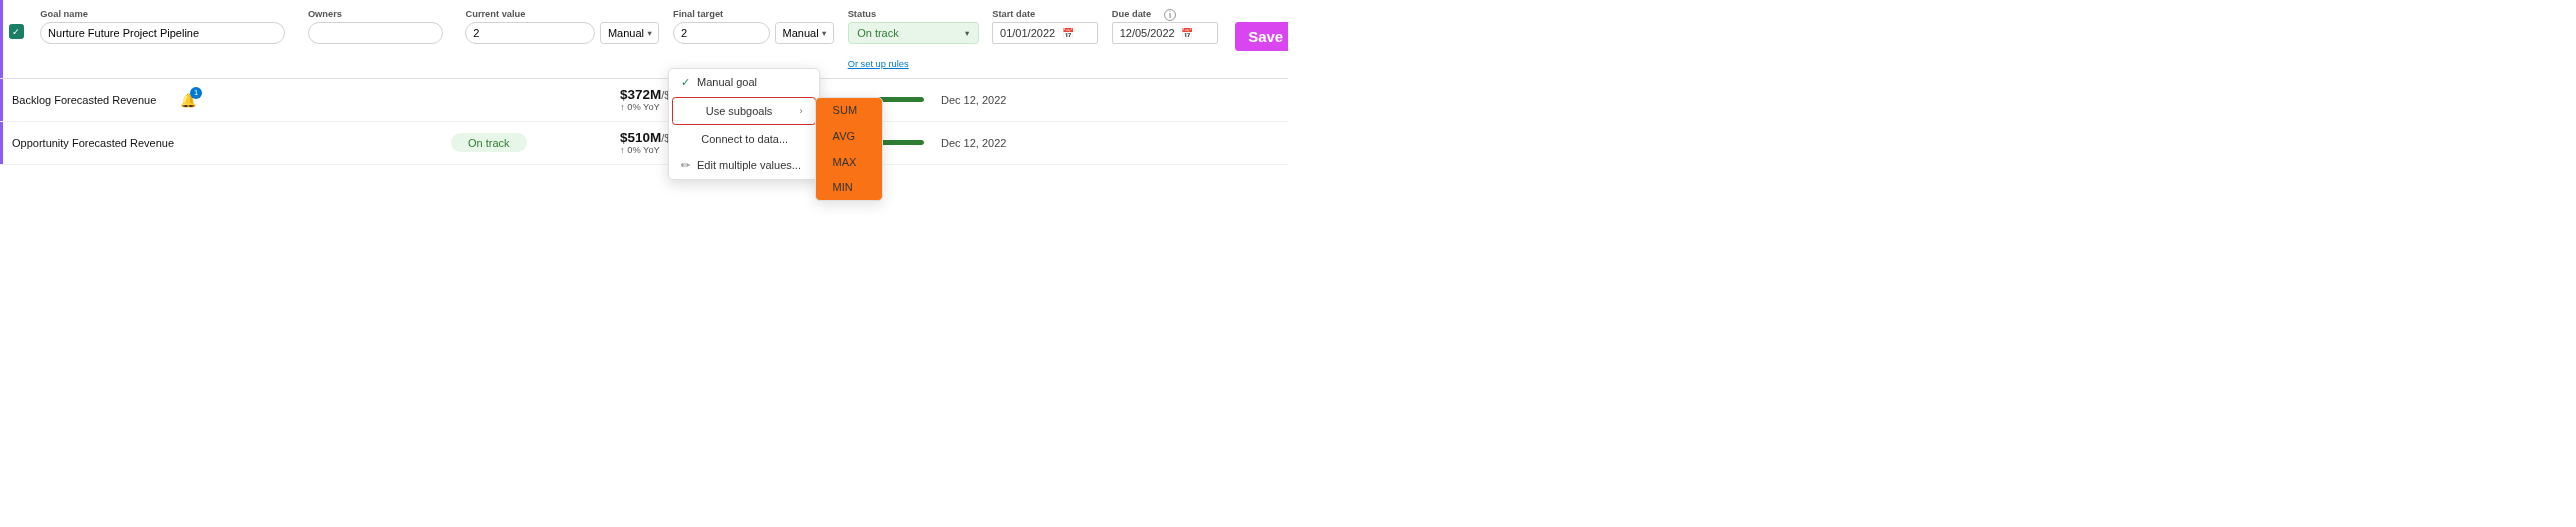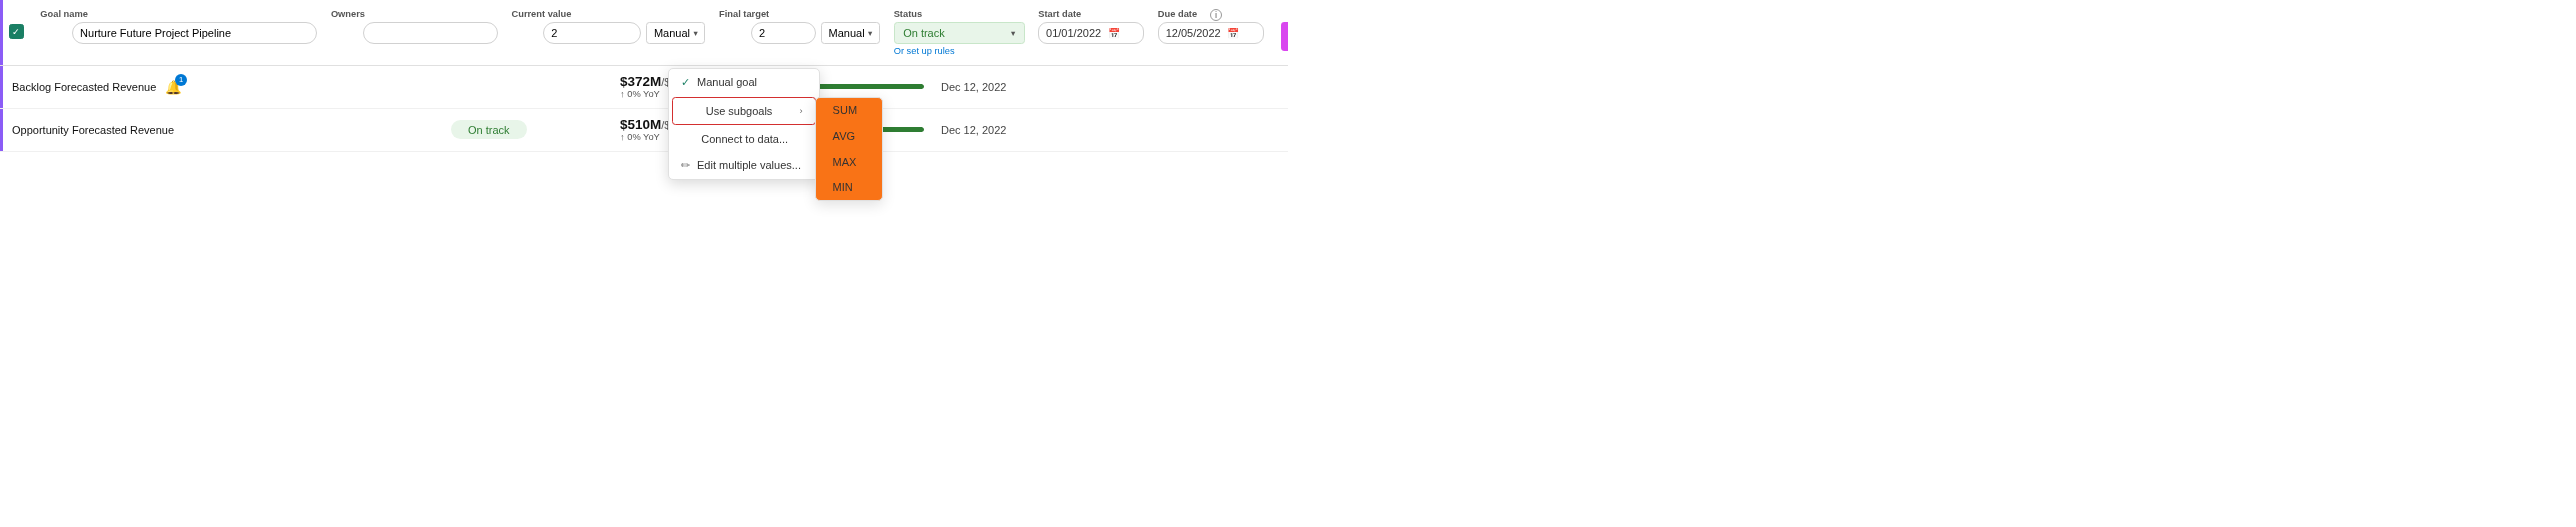--- a/index.html
+++ b/index.html
@@ -36,21 +36,20 @@
       font-size: 9.3px;
     }
 
     input[type="text"] {
       border: 0.8px solid #d1d1d1;
       border-radius: 11px;
       padding: 4.2px 6.8px;
       font-size: 11px;
       width: 100%;
       outline: none;
-      margin-left: 32px;
     }
 
     .dropdown-btn {
       display: flex;
       align-items: center;
       gap: 3.4px;
       border: 0.8px solid #d1d1d1;
       border-radius: 3.4px;
       padding: 4.2px 6.8px;
       background: #fff;
@@ -73,28 +72,29 @@
       font-size: 11px;
       color: #2e7d32;
       width: 100%;
       justify-content: space-between;
     }
 
     .set-up-rules {
       font-size: 9.3px;
       color: #0078d4;
       cursor: pointer;
-      margin-top: 2px;
+      margin-top: 15px;
+      text-decoration: underline;
     }
 
     .date-input {
       display: flex;
       align-items: center;
       border: 0.8px solid #d1d1d1;
-      border-radius: 9px;
+      border-radius: 2px;
       padding: 4.2px 6.8px;
       font-size: 11px;
       gap: 3.4px;
       background: #fff;
       width: 100%;
       cursor: pointer;
     }
 
     .save-btn {
       background: #d946ef;
@@ -182,21 +182,21 @@
       top: 0;
       bottom: 0;
       width: 3.4px;
       background: #8b5cf6;
     }
 
     .goal-row-name {
       flex: 0 0 439px;
       display: flex;
       align-items: center;
-      gap: 9px;
+      gap: 24px;
     }
 
     .goal-row-name .name-text {
       font-size: 11px;
       color: #111;
     }
 
     .notification-badge {
       position: relative;
       display: inline-flex;

